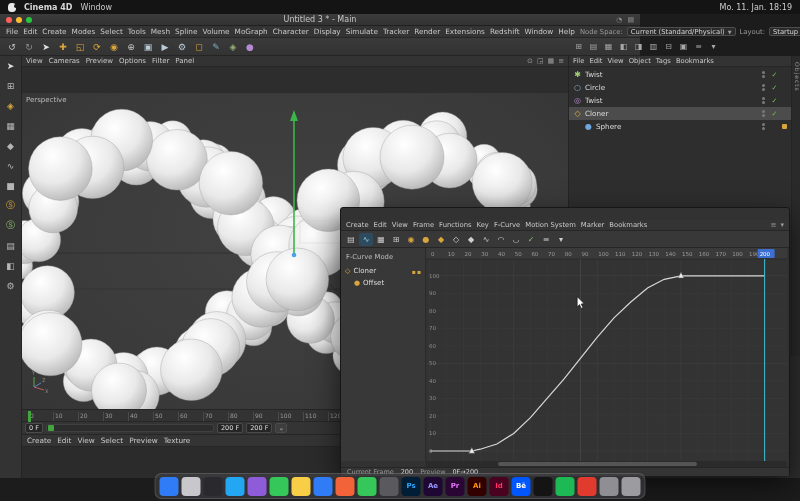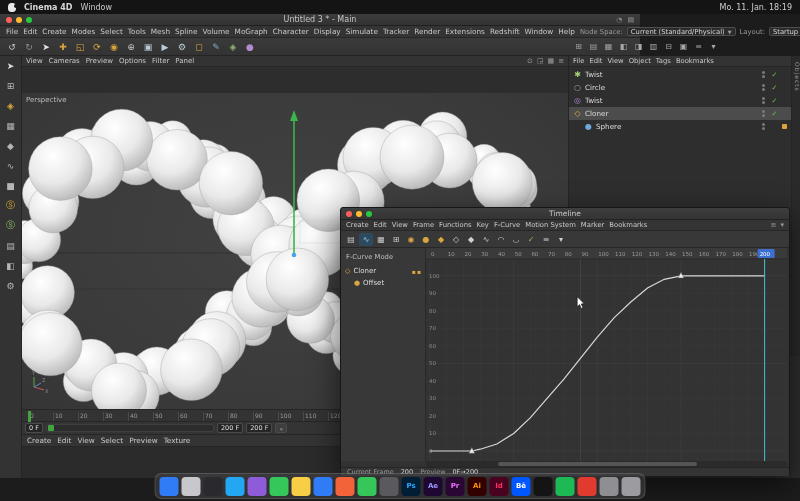--- a/index.html
+++ b/index.html
@@ -526,28 +526,20 @@
           </div>
           </div>
       </div>
       <div class="abs sidetabs">Objects</div>
     </div>
 
   </div>
 
   <div class="abs tlwin">
 
-    <div class="abs tl-titlebar">
-      <span class="lights">
-        <span class="light" style="background:#ff5f57"></span>
-        <span class="light" style="background:#febc2e"></span>
-        <span class="light" style="background:#28c840"></span>
-      </span>
-      <span class="tl-title">Timeline</span>
-    </div>
 
     <div class="abs tl-menus">
       <span class="r" style="gap:5px;">
 
       <span class="menu-item">Create</span>
           <span class="menu-item">Edit</span>
           <span class="menu-item">View</span>
           <span class="menu-item">Frame</span>
           <span class="menu-item">Functions</span>
           <span class="menu-item">Key</span>

